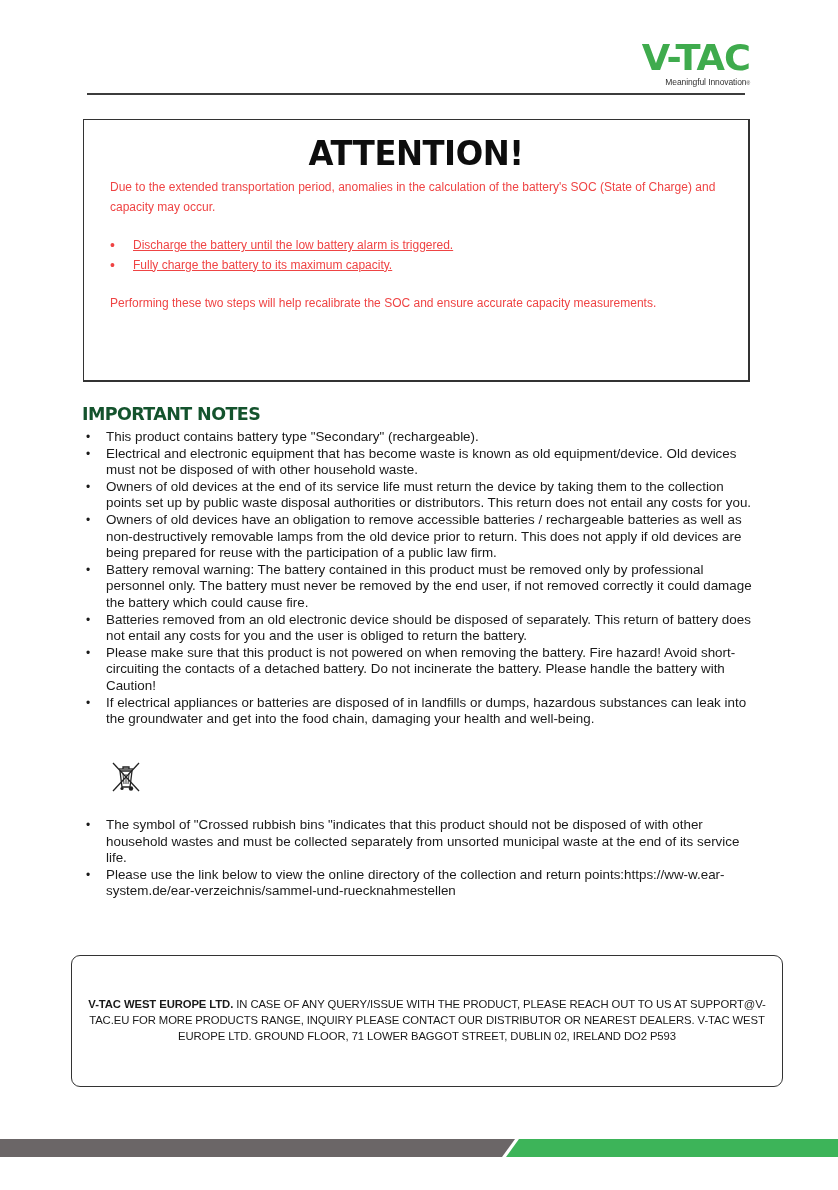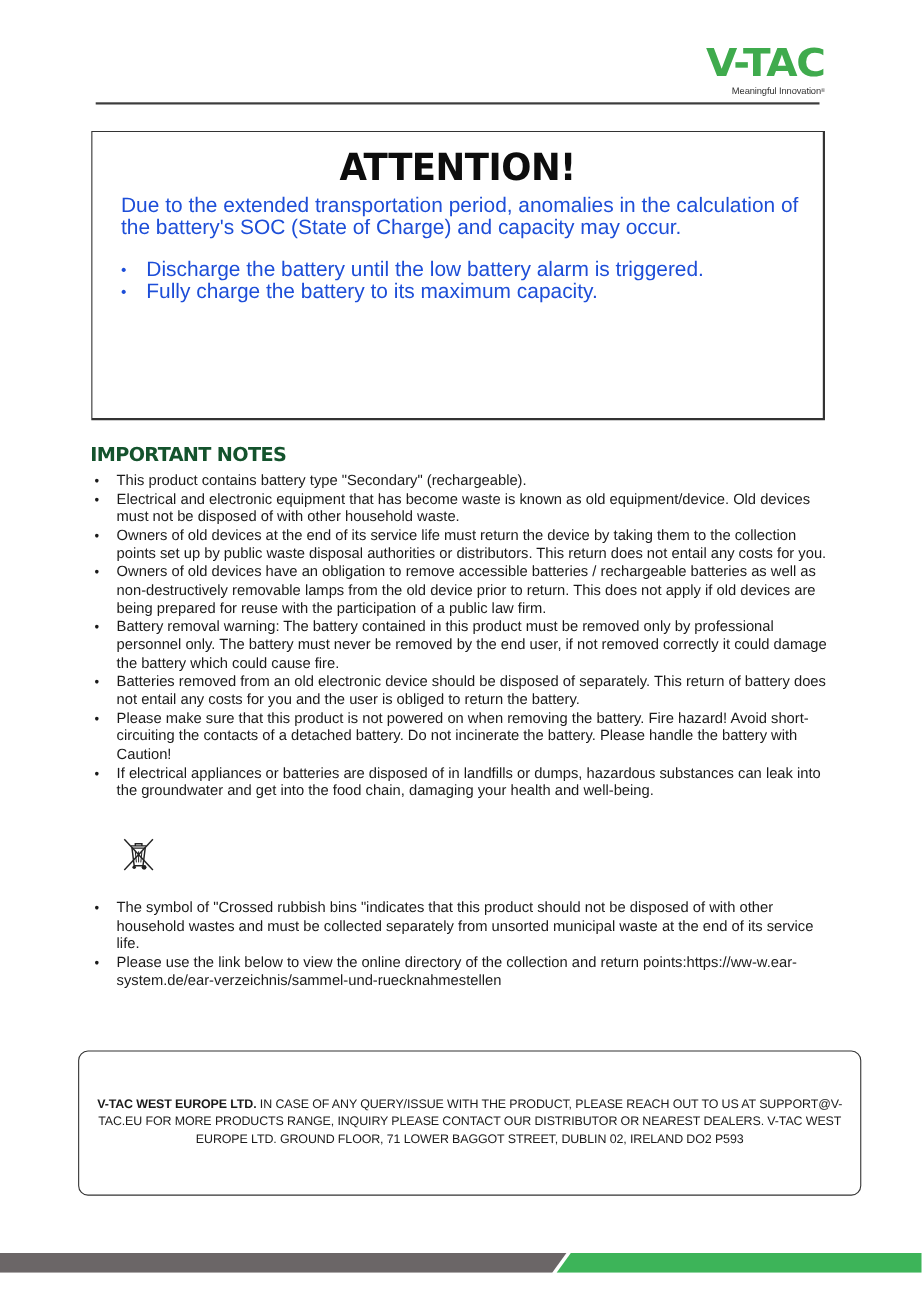--- a/index.html
+++ b/index.html
@@ -9,24 +9,24 @@
     
     .logo { position: absolute; left: 612px; top: 40px; width: 140px; height: 50px; }
     .logo-mark { position: absolute; right: 2px; top: 0; font-family: "DejaVu Sans", sans-serif; font-weight: bold; font-size: 35px; letter-spacing: -1px; color: #3fab4d; line-height: 36px; transform: scaleX(1.05); transform-origin: right center; }
     .logo-tag { position: absolute; right: 2px; top: 37px; font-family: "Liberation Sans", sans-serif; font-size: 8.5px; color: #333333; white-space: nowrap; letter-spacing: -0.1px; }
     .logo-tag .tm { font-size: 5px; vertical-align: middle; }
     .header-rule { position: absolute; left: 87px; top: 93px; width: 658px; height: 2px; background: #3c3c3c; }
 
     
     .attention { position: absolute; left: 83px; top: 119px; width: 667px; height: 263px; border: 1.5px solid #333333; border-right-width: 2px; border-bottom-width: 2px; padding-left: 20px; }
     .attention-title { position: absolute; left: 0; right: 0; top: 13px; text-align: center; font-family: "DejaVu Sans", sans-serif; font-weight: bold; font-size: 34px; line-height: 40px; color: #0d0d0d; letter-spacing: -0.5px; transform: scaleX(0.95); }
-    .attention-body { position: absolute; left: 26px; top: 58px; right: 20px; font-size: 19px; line-height: 19.5px; color: #1d4ed8; }
+    .attention-body { position: absolute; left: 26px; top: 58px; right: 20px; font-size: 12px; line-height: 19.5px; color: #ef4444; }
     .attention-body p { margin: 0; }
     .attention-body .gap { height: 19px; }
-    .attention-body ul { list-style: none; margin: 0; padding: 0; }
+    .attention-body ul { list-style: none; margin: 0; padding: 0; text-decoration: underline; }
     .attention-body li { position: relative; padding-left: 23px; }
     .attention-body li::before { content: "\2022"; position: absolute; left: 0; top: 0; font-size: 14px; }
 
     
     .notes-title { position: absolute; left: 82px; top: 403px; font-family: "DejaVu Sans", sans-serif; font-weight: bold; font-size: 17.5px; line-height: 22px; letter-spacing: -0.6px; color: #14532d; }
     .notes-list { position: absolute; left: 82px; top: 429px; width: 680px; list-style: none; font-size: 13.4px; line-height: 16.6px; color: #1a1a1a; }
     .notes-list li { position: relative; padding-left: 24px; }
     .notes-list li::before { content: "\2022"; position: absolute; left: 4px; top: 0; font-size: 12px; }
     .notes-list-2 { top: 817px; }
 
@@ -52,20 +52,21 @@
 <div class="attention">
   <div class="attention-title">ATTENTION!</div>
   <div class="attention-body">
     <p>Due to the extended transportation period, anomalies in the calculation of the battery's SOC (State of Charge) and capacity may occur.</p>
     <div class="gap"></div>
     <ul>
       <li>Discharge the battery until the low battery alarm is triggered.</li>
       <li>Fully charge the battery to its maximum capacity.</li>
     </ul>
     <div class="gap"></div>
+    <p>Performing these two steps will help recalibrate the SOC and ensure accurate capacity measurements.</p>
   </div>
 </div>
 
 <div class="notes-title">IMPORTANT NOTES</div>
 <ul class="notes-list">
   <li>This product contains battery type "Secondary" (rechargeable).</li>
   <li>Electrical and electronic equipment that has become waste is known as old equipment/device. Old devices must not be disposed of with other household waste.</li>
   <li>Owners of old devices at the end of its service life must return the device by taking them to the collection points set up by public waste disposal authorities or distributors. This return does not entail any costs for you.</li>
   <li>Owners of old devices have an obligation to remove accessible batteries / rechargeable batteries as well as non-destructively removable lamps from the old device prior to return. This does not apply if old devices are being prepared for reuse with the participation of a public law firm.</li>
   <li>Battery removal warning: The battery contained in this product must be removed only by professional personnel only. The battery must never be removed by the end user, if not removed correctly it could damage the battery which could cause fire.</li>

